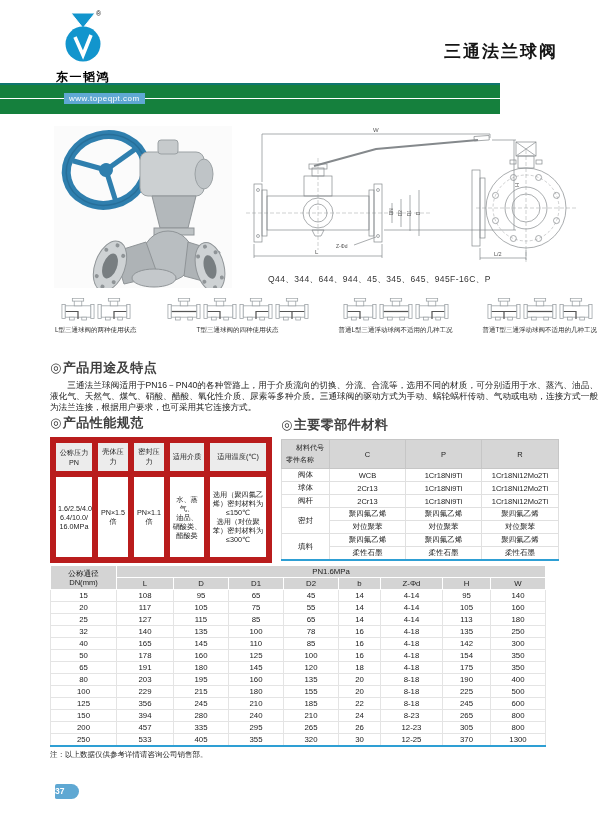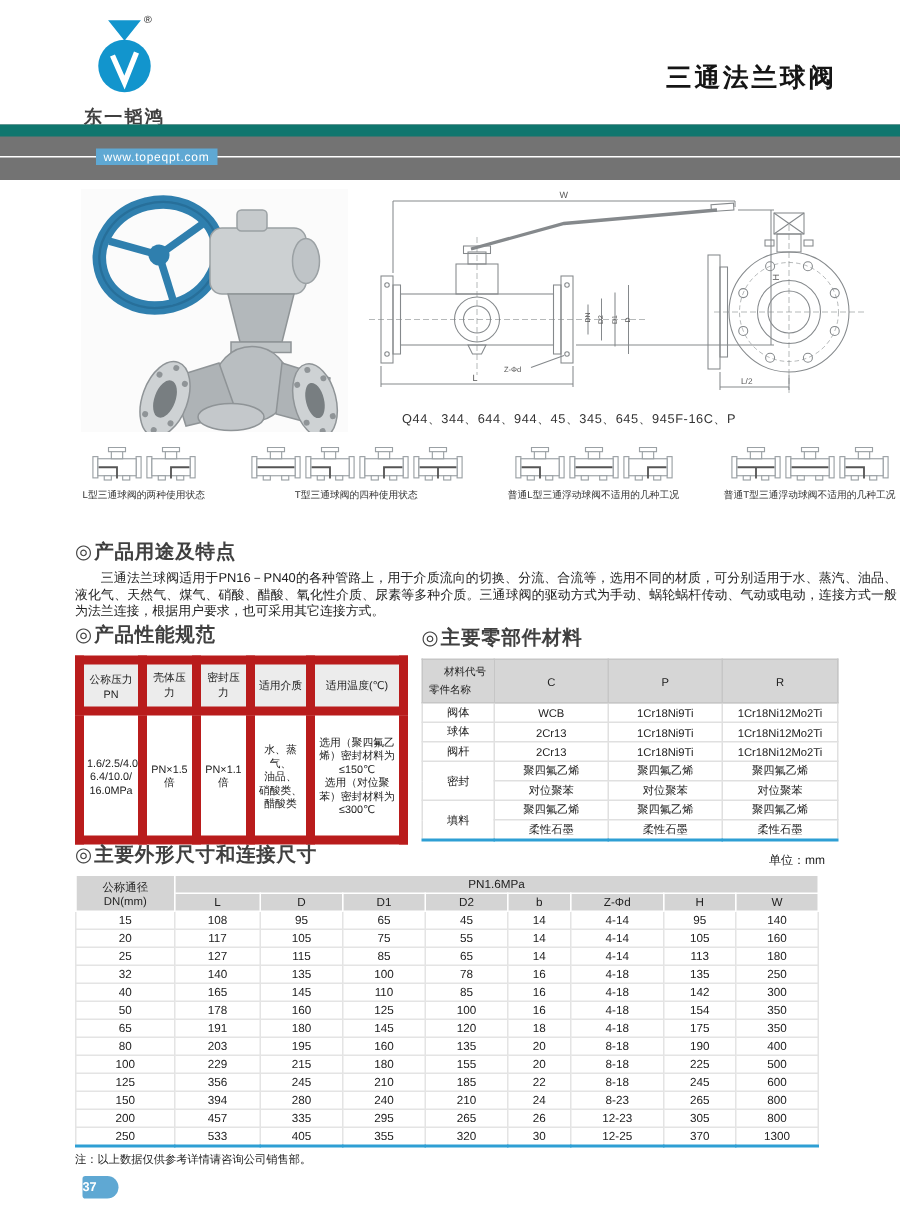--- a/index.html
+++ b/index.html
@@ -1,24 +1,24 @@
 <!DOCTYPE html>
 <html lang="zh"><head>
 <meta charset="utf-8">
 <style>
   html,body{margin:0;padding:0;background:#fff;}
   body{font-family:"Liberation Sans","DejaVu Sans",sans-serif;color:#222;}
   .page{position:relative;width:600px;height:819px;background:#fff;overflow:hidden;}
 
   
   .logo-block{position:absolute;left:52px;top:12px;width:62px;text-align:center;}
-  .brand-name{font-size:12px;font-weight:bold;color:#404040;letter-spacing:1.5px;margin-top:1px;}
+  .brand-name{font-size:12px;font-weight:bold;color:#000000;letter-spacing:1.5px;margin-top:1px;}
   .reg-mark{position:absolute;left:96px;top:10px;font-size:7px;color:#111;}
   .page-title{position:absolute;top:40px;right:42px;font-size:17px;font-weight:bold;color:#151515;letter-spacing:2px;}
-  .topbar{position:absolute;left:0;top:83px;width:600px;height:29px;background:#737373;border-top:8px solid #0f766e;}
+  .topbar{position:absolute;left:0;top:83px;width:500px;height:29px;background:#15803d;border-top:2px solid #0f766e;}
   .topbar .rule{position:absolute;left:0;top:13px;width:100%;height:1px;background:#fff;}
   .site-label{position:absolute;left:64px;top:8px;background:#5fa8d3;color:#fff;font-size:8px;line-height:11px;padding:0 5px;letter-spacing:.5px;}
 
   
   .photo{position:absolute;left:54px;top:126px;width:178px;height:162px;}
   .drawing{position:absolute;left:226px;top:124px;width:372px;height:148px;}
   .models-line{position:absolute;left:268px;top:274px;font-size:8.5px;color:#333;letter-spacing:.4px;}
 
   
   .diagrams{position:absolute;left:55px;top:298px;width:542px;display:flex;justify-content:space-between;}
@@ -469,24 +469,20 @@
           <tr>
             <td>柔性石墨</td>
             <td>柔性石墨</td>
             <td>柔性石墨</td>
           </tr>
         </tbody>
     </table>
   </div>
 
   <div class="dim-sec">
-    <div class="dim-head">
-      <div class="section-title"><span class="section-marker">◎</span><span>主要外形尺寸和连接尺寸</span></div>
-      <div class="unit-label">单位：mm</div>
-    </div>
     <table class="dim-table">
       <colgroup>
           <col style="width:66px">
           <col style="width:57px">
           <col style="width:55px">
           <col style="width:55px">
           <col style="width:55px">
           <col style="width:42px">
           <col style="width:62px">
           <col style="width:48px">

